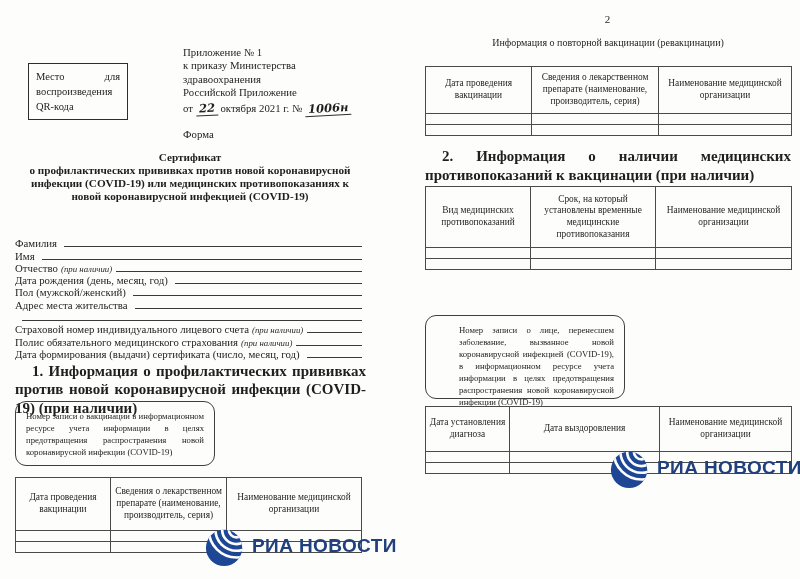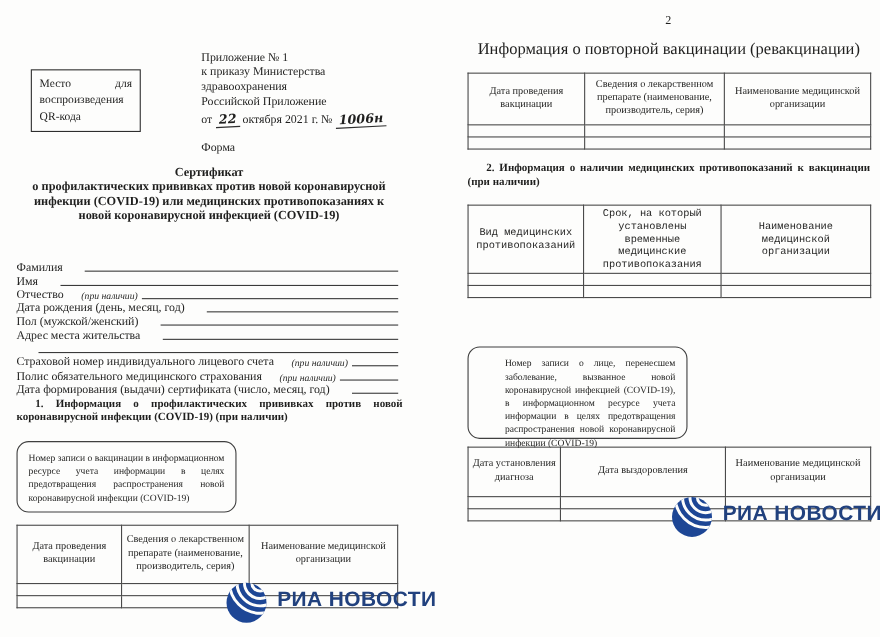--- a/index.html
+++ b/index.html
@@ -35,24 +35,24 @@
     font-family:"DejaVu Serif",serif;
   }
   .forma{margin-top:12px;}
 
   
   .doc-title{left:14px;top:151px;width:352px;text-align:center;font-weight:bold;font-size:11.2px;line-height:1.17;}
 
   
   .fields{left:15px;top:237px;width:347px;font-size:10.8px;}
   .field{display:flex;align-items:flex-end;height:12.3px;white-space:nowrap;}
-  .field .note{font-size:8.8px;font-style:italic;margin-left:16px;}
+  .field .note{font-size:8.8px;font-style:italic;margin-left:3px;}
   .field .fill{flex:1;border-bottom:1px solid #3a3a3a;margin:0 0 2px 4px;min-width:10px;}
 
-  .section-h{font-weight:bold;font-size:10px;text-align:justify;text-indent:17px;line-height:1.22;}
+  .section-h{font-weight:bold;font-size:15px;text-align:justify;text-indent:17px;line-height:1.22;}
   .sec1{left:15px;top:362px;width:351px;}
   .sec2{left:425px;top:147px;width:366px;line-height:1.28;}
   .sec3{left:425px;top:277px;width:366px;line-height:1.28;}
 
   
   .notebox{
     border:1.2px solid #3f3f3f;border-radius:11px;box-sizing:border-box;
     font-size:8.7px;text-align:justify;line-height:1.38;padding:8px 10px 0 10px;
   }
   .nb1{left:15px;top:401px;width:200px;height:65px;}
@@ -63,28 +63,28 @@
   table.doc th,table.doc td{
     border:1px solid var(--line);font-weight:normal;
     font-size:9.4px;text-align:center;vertical-align:middle;
     padding:1px 3px;line-height:1.25;overflow:hidden;
   }
   .t-left{left:15px;top:477px;}
   .t-left th{height:50px;}
   .t-r1{left:425px;top:66px;}
   .t-r1 th{height:44px;}
   .t-r2{left:425px;top:186px;}
-  .t-r2 th{height:58px;font-family:Liberation Mono, monospace;}
+  .t-r2 th{height:58px;}
   .t-r3{left:425px;top:406px;}
   .t-r3 th{height:42px;}
   tr.empty td{height:10px;padding:0;}
 
   
   .pagenum{left:420px;top:13px;width:375px;text-align:center;font-size:11px;}
-  .revacc-title{left:425px;top:37px;width:366px;text-align:center;font-size:15px;}
+  .revacc-title{left:425px;top:37px;width:366px;text-align:center;font-size:10px;}
 
   
   .wm{display:flex;align-items:center;z-index:5;}
   .wm-left{left:204px;top:524px;}
   .wm-right{left:609px;top:446px;}
   .wm svg{display:block;margin-right:4px;}
   .wm-text{
     font-family:"Liberation Sans","DejaVu Sans",sans-serif;
     font-weight:700;font-size:19px;letter-spacing:0.4px;
     color:var(--logo-text);white-space:nowrap;

